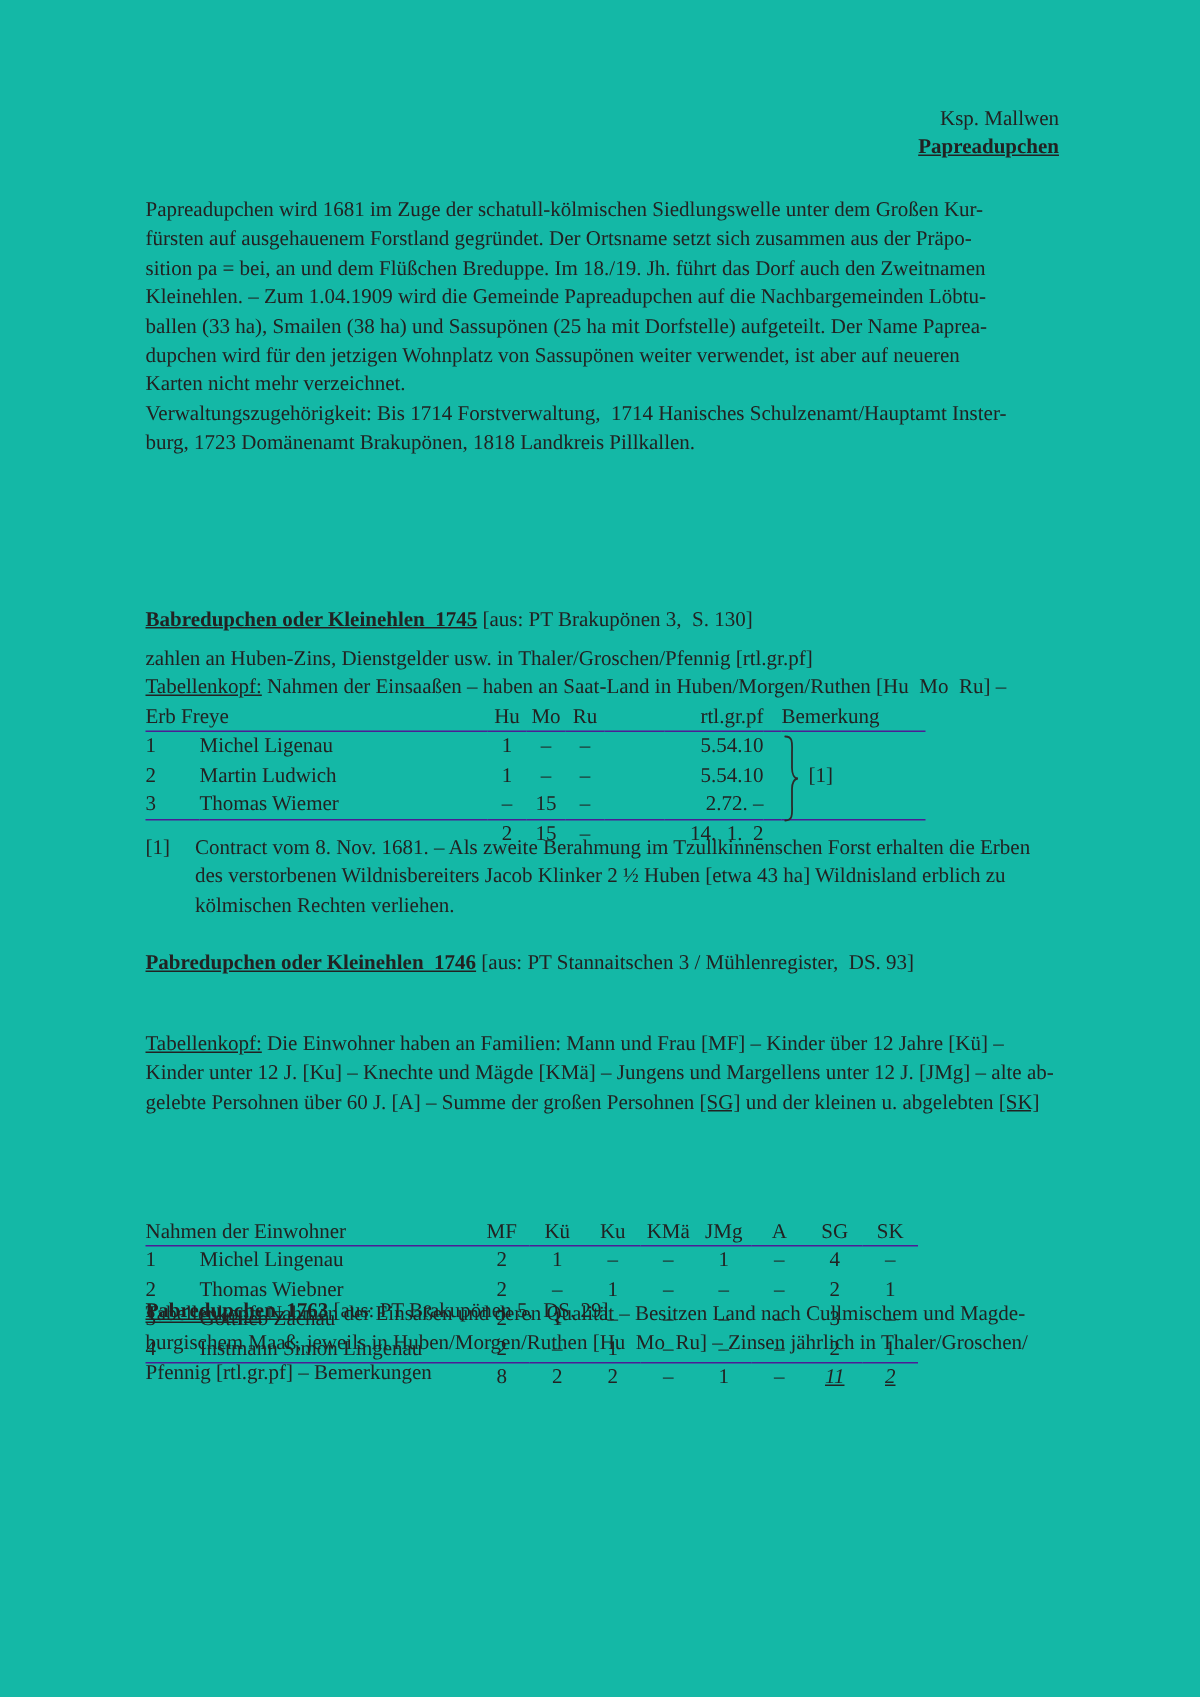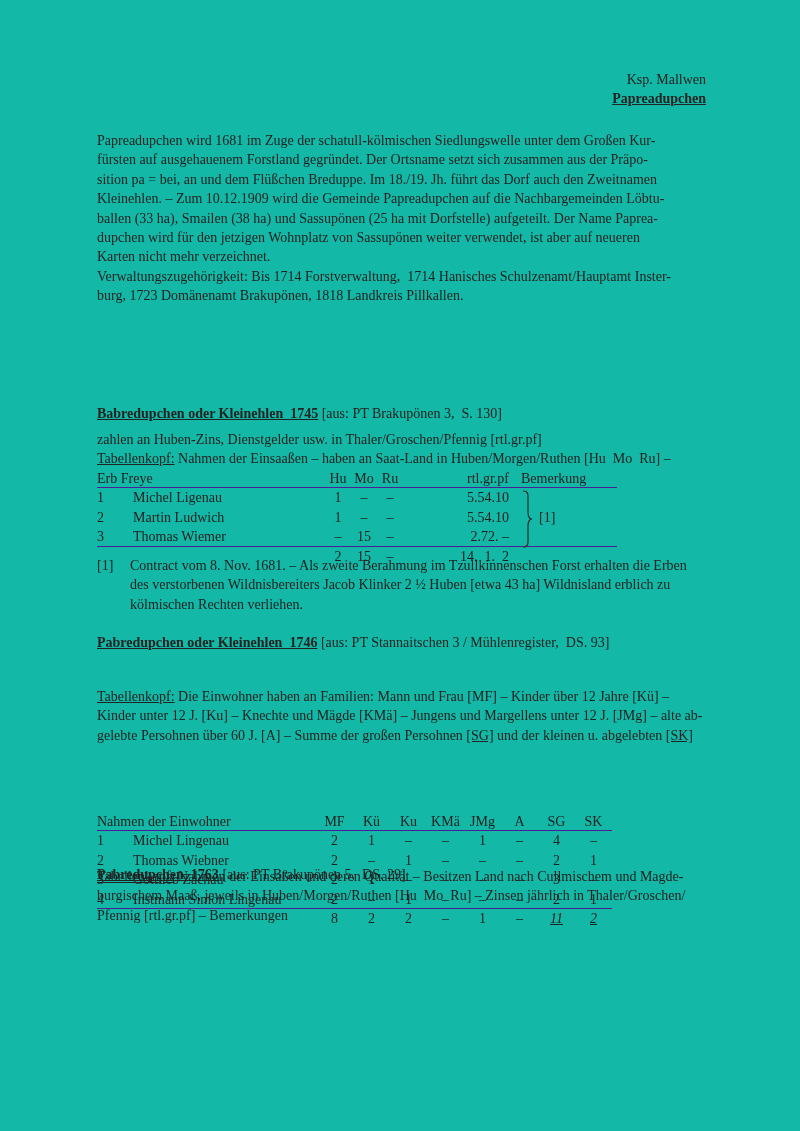--- a/index.html
+++ b/index.html
@@ -31,21 +31,21 @@
 
   <div class="abs right" style="top:70px">
     <div>Ksp. Mallwen</div>
     <div class="b u">Papreadupchen</div>
   </div>
 
   <div class="abs" style="top:131px">
     <div class="c">Papreadupchen wird 1681 im Zuge der schatull-kölmischen Siedlungswelle unter dem Großen Kur-</div>
     <div class="c">fürsten auf ausgehauenem Forstland gegründet. Der Ortsname setzt sich zusammen aus der Präpo-</div>
     <div class="c">sition pa = bei, an und dem Flüßchen Breduppe. Im 18./19. Jh. führt das Dorf auch den Zweitnamen</div>
-    <div class="c">Kleinehlen. – Zum 10.12.1909 wird die Gemeinde Papreadupchen auf die Nachbargemeinden Löbtu-</div>
+    <div class="c">Kleinehlen. – Zum 1.04.1909 wird die Gemeinde Papreadupchen auf die Nachbargemeinden Löbtu-</div>
     <div class="c">ballen (33 ha), Smailen (38 ha) und Sassupönen (25 ha mit Dorfstelle) aufgeteilt. Der Name Paprea-</div>
     <div class="c">dupchen wird für den jetzigen Wohnplatz von Sassupönen weiter verwendet, ist aber auf neueren</div>
     <div class="c">Karten nicht mehr verzeichnet.</div>
     <div class="c">Verwaltungszugehörigkeit: Bis 1714 Forstverwaltung,&nbsp; 1714 Hanisches Schulzenamt/Hauptamt Inster-</div>
     <div class="c">burg, 1723 Domänenamt Brakupönen, 1818 Landkreis Pillkallen.</div>
   </div>
 
 
   <div class="abs c" style="top:404px">
     <span class="b u">Babredupchen oder Kleinehlen&nbsp; 1745</span><span> [aus: PT Brakupönen 3,&nbsp; S. 130]</span>

